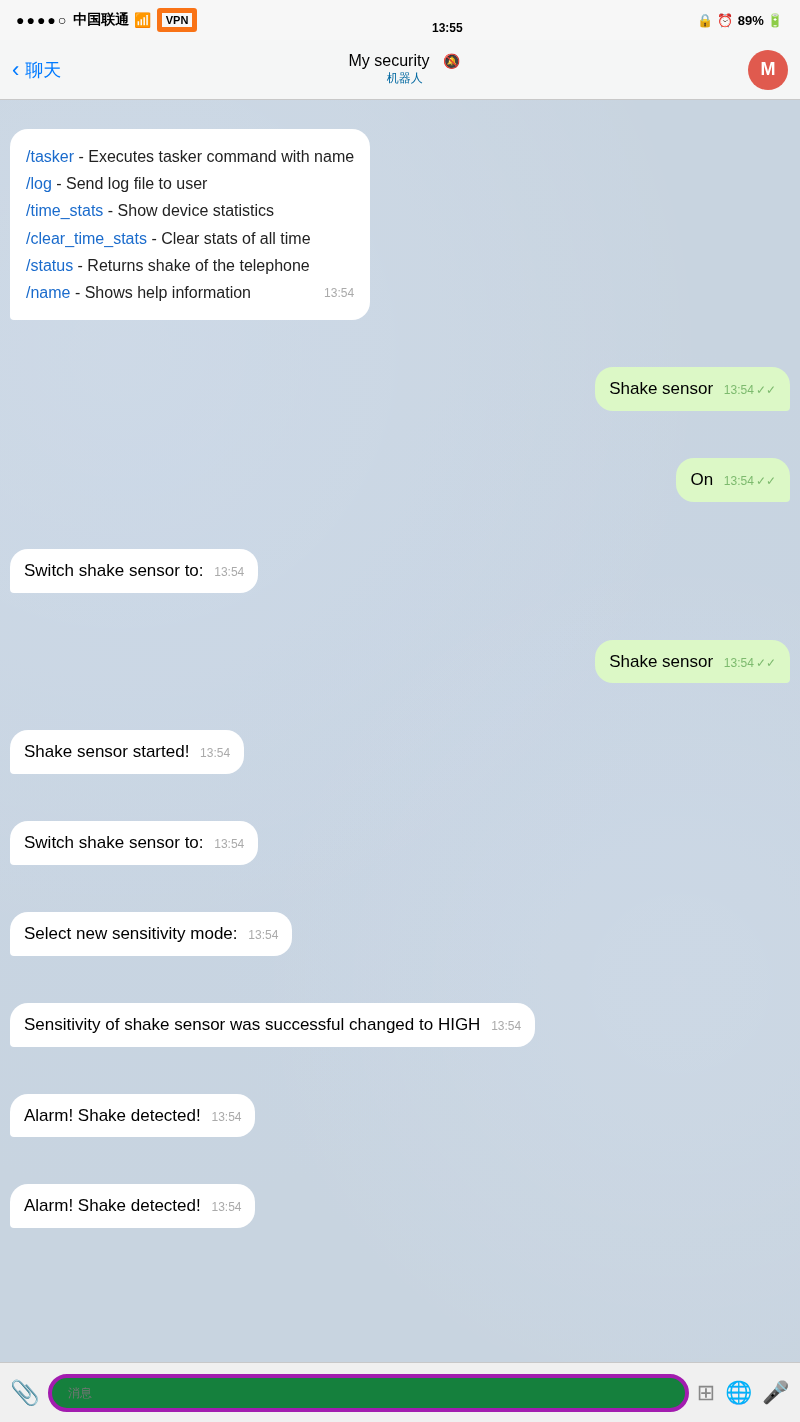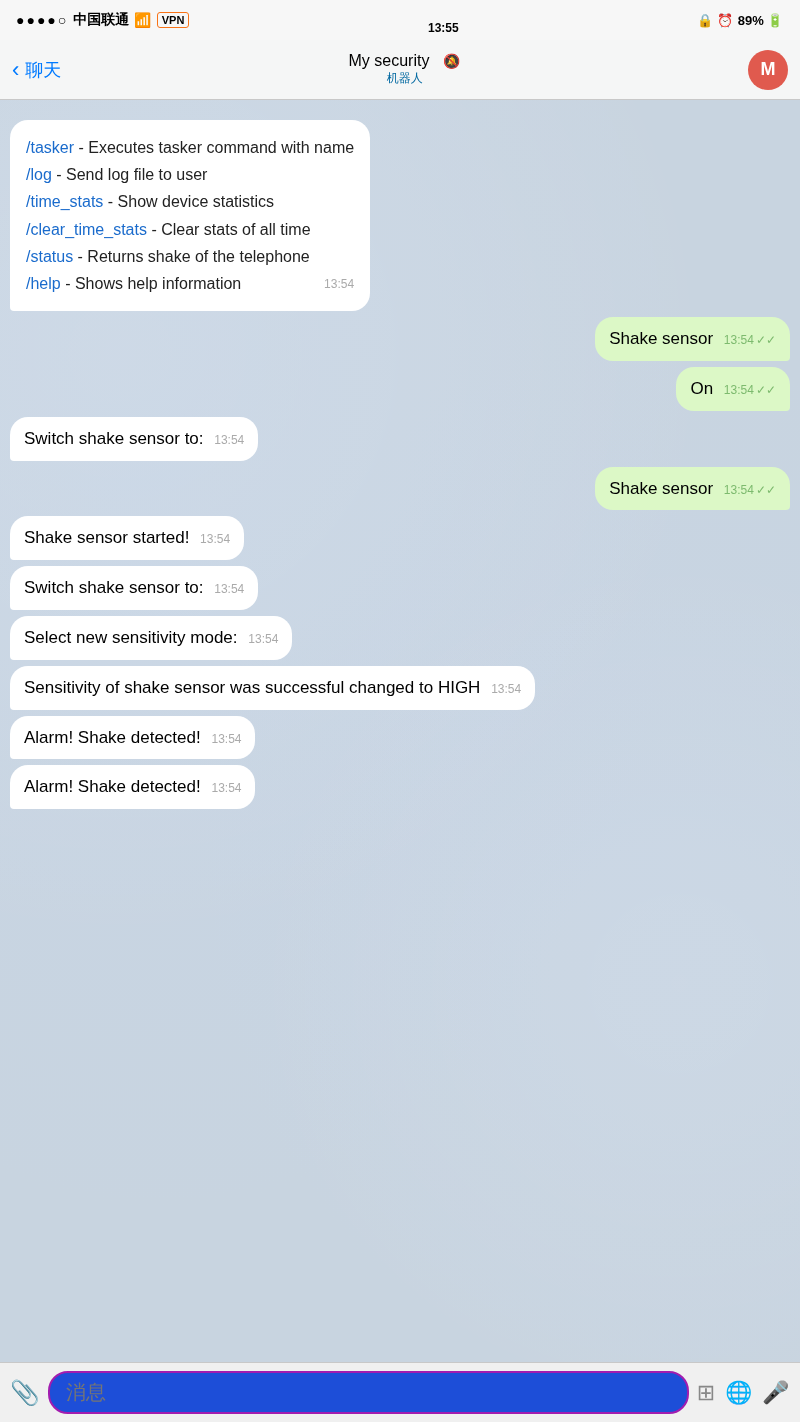--- a/index.html
+++ b/index.html
@@ -64,21 +64,21 @@
       font-size: 18px; font-weight: 600;
     }
 
     
     .chat-area {
       flex: 1;
       background: #c8d4e0;
       background-image:
         radial-gradient(circle at 15% 20%, rgba(255,255,255,0.15) 0%, transparent 50%),
         radial-gradient(circle at 85% 70%, rgba(255,255,255,0.1) 0%, transparent 40%);
-      padding: 20px 10px;
+      padding: 29px 10px;
       display: flex;
       flex-direction: column;
       gap: 6px;
       overflow-y: auto;
       position: relative;
     }
 
     
     .bubble-row {
       display: flex;
@@ -88,20 +88,21 @@
     .bubble-row.right { justify-content: flex-end; }
 
     .bubble {
       max-width: 72%;
       padding: 10px 14px;
       border-radius: 18px;
       font-size: 17px;
       line-height: 1.4;
       position: relative;
       word-wrap: break-word;
+      margin-top: 41px;
     }
     .bubble.left-bubble {
       background: #fff;
       border-bottom-left-radius: 4px;
       color: #000;
     }
     .bubble.right-bubble {
       background: #dcf8c6;
       border-bottom-right-radius: 4px;
       color: #000;
@@ -153,25 +154,25 @@
       align-items: center;
       padding: 0 10px;
       gap: 8px;
     }
     .input-attach {
       font-size: 24px;
       color: #888;
     }
     .input-field {
       flex: 1;
-      background: #1d4ed8;
-      border: 2px solid #a21caf;
+      background: #15803d;
+      border: 4px solid #a21caf;
       border-radius: 20px;
       padding: 8px 16px;
-      font-size: 20px;
+      font-size: 12px;
       color: #000;
       outline: none;
     }
     .input-right-icons {
       display: flex;
       align-items: center;
       gap: 10px;
     }
     .input-icon {
       font-size: 22px;
@@ -192,21 +193,21 @@
     .chat-area > * { position: relative; z-index: 1; }
   </style>
 </head>
 <body>
 
 <div class="status-bar">
   <div class="status-left">
     <span class="status-dots">●●●●○</span>
     <span>中国联通</span>
     <span>📶</span>
-    <span style="border:1px solid #f97316;border-radius:3px;padding:1px 4px;font-size:11px;">VPN</span>
+    <span style="border:5px solid #f97316;border-radius:3px;padding:1px 4px;font-size:11px;">VPN</span>
   </div>
   <div class="status-center">13:55</div>
   <div class="status-right">
     <span>🔒</span>
     <span>⏰</span>
     <span>89%</span>
     <span>🔋</span>
   </div>
 </div>
 
@@ -229,21 +230,21 @@
 
 <div class="chat-area">
 
   <div class="bubble-row left">
     <div class="bot-message">
       <span class="cmd">/tasker</span><span class="desc"> - Executes tasker command with name</span><br>
       <span class="cmd">/log</span><span class="desc"> - Send log file to user</span><br>
       <span class="cmd">/time_stats</span><span class="desc"> - Show device statistics</span><br>
       <span class="cmd">/clear_time_stats</span><span class="desc"> - Clear stats of all time</span><br>
       <span class="cmd">/status</span><span class="desc"> - Returns shake of the telephone</span><br>
-      <span class="cmd">/help</span><span class="desc"> - Shows help information</span>
+      <span class="cmd">/name</span><span class="desc"> - Shows help information</span>
       <span class="time-inline">13:54</span>
     </div>
   </div>
 
   <div class="bubble-row right">
     <div class="bubble right-bubble">
       <span>Shake sensor</span>
       <span class="bubble-time right-time">13:54</span><span class="checkmarks">✓✓</span>
     </div>
   </div>

